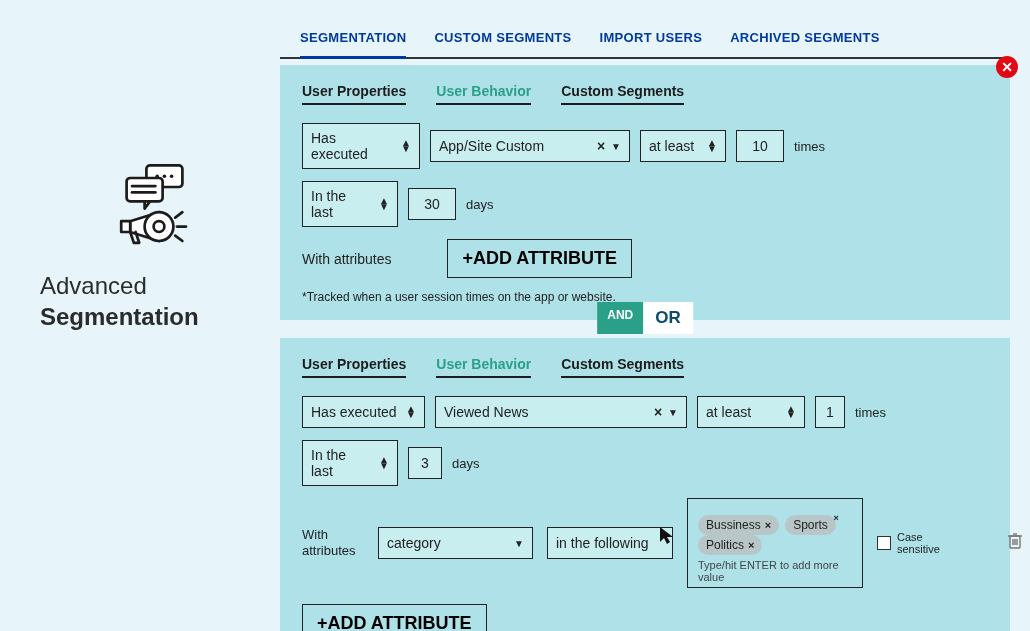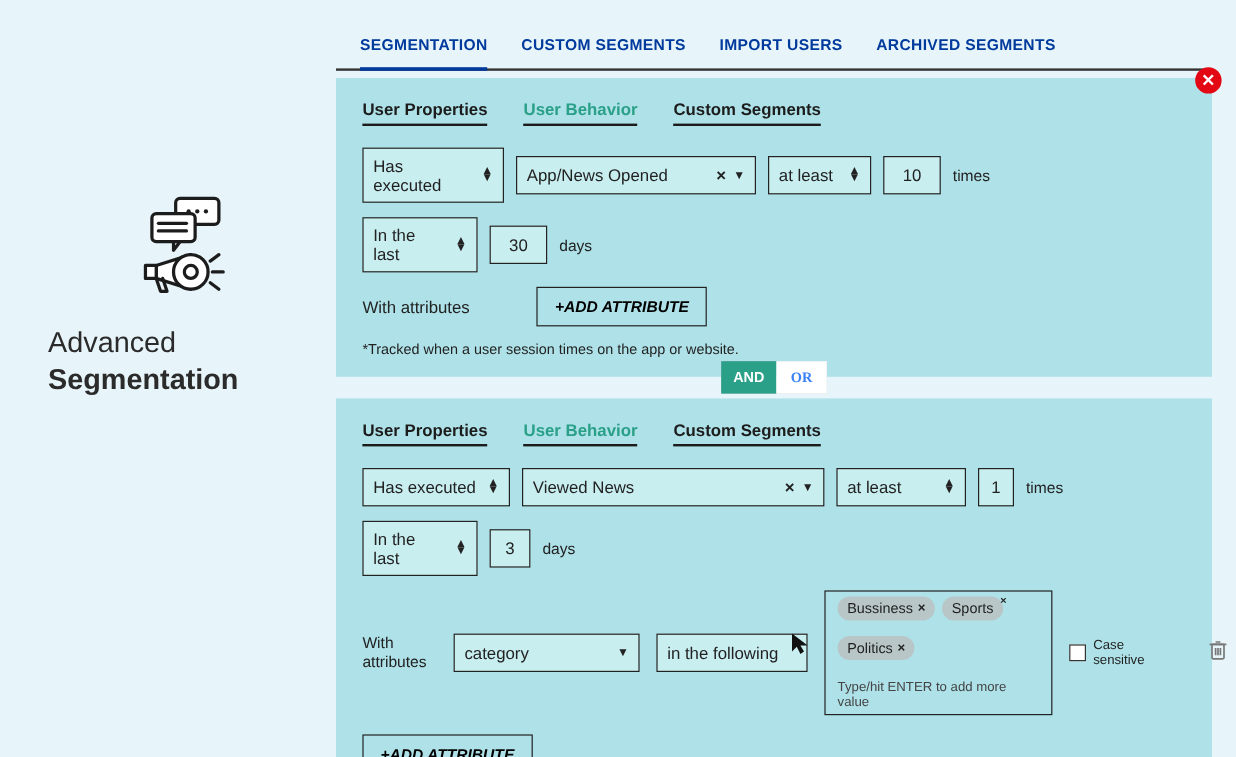--- a/index.html
+++ b/index.html
@@ -109,50 +109,49 @@
   .caret span { display:block; }
   .select .xmark { margin: 0 4px 0 10px; font-weight:700;}
   .smtext { font-size: 13px; }
   .note { font-size: 12px; }
   .addbtn {
     border:1.5px solid #222;
     padding: 8px 14px;
     font-weight:700;
     background: transparent;
     cursor:pointer;
-    font-size:13px;
-    font-style:italic;
+    font-size:18px;
   }
   .connector {
     position: absolute;
     bottom: -14px;
     left: 50%;
     transform: translateX(-50%);
     display:flex;
     box-shadow: 0 0 0 1px #bbb inset;
     z-index:2;
   }
   .connector .c-and {
     background:#2aa088; color:#fff; font-size:12px; font-weight:700; padding:6px 10px; cursor:pointer;
   }
   .connector .c-or {
-    background:#fff; color:#3b82f6; font-size:12px; font-weight:700; padding:6px 12px; cursor:pointer;font-family:Liberation Serif, serif;
+    background:#fff; color:#0c4a6e; font-size:17px; font-weight:700; padding:6px 12px; cursor:pointer;
   }
 
   .attr-row { display:flex; align-items:center; gap:14px; margin-bottom:16px; position: relative; }
   .attr-label { width:62px; font-size:13px; line-height:1.2; }
   .drop { width:155px; }
   .drop .tri { margin-left:auto; }
   .chipbox {
     border:1.5px solid #222;
-    padding: 4px 10px 4px 10px;
-    width: 190px;
+    padding: 16px 10px 4px 10px;
+    width: 176px;
     background: transparent;
     font-size:12px;
-    display:flex; flex-wrap:wrap; gap:13px 6px;
+    display:flex; flex-wrap:wrap; gap:0 6px;
   }
   .chip {
     background:#b9c6c8;
     border-radius: 11px;
     padding: 3px 8px;
     font-size:12px;
     display:flex; align-items:center; gap:4px;
     position: relative;
   }
   .chip .cx { font-weight:700; cursor:pointer; font-size:11px; }
@@ -226,21 +225,21 @@
 
       <div class="row">
         <div class="select" style="width:118px">
           <span>Has executed</span>
           <span class="caret">
               <span>▲</span>
               <span>▼</span>
             </span>
         </div>
         <div class="select" style="width:200px">
-          <span>App/News Opened</span>
+          <span>App/Site Custom</span>
           <span style="display:flex;align-items:center;gap:2px">
               <span class="xmark">×</span>
               <span style="font-size:10px">▼</span>
             </span>
         </div>
         <div class="select" style="width:86px">
           <span>at least</span>
           <span class="caret">
               <span>▲</span>
               <span>▼</span>

